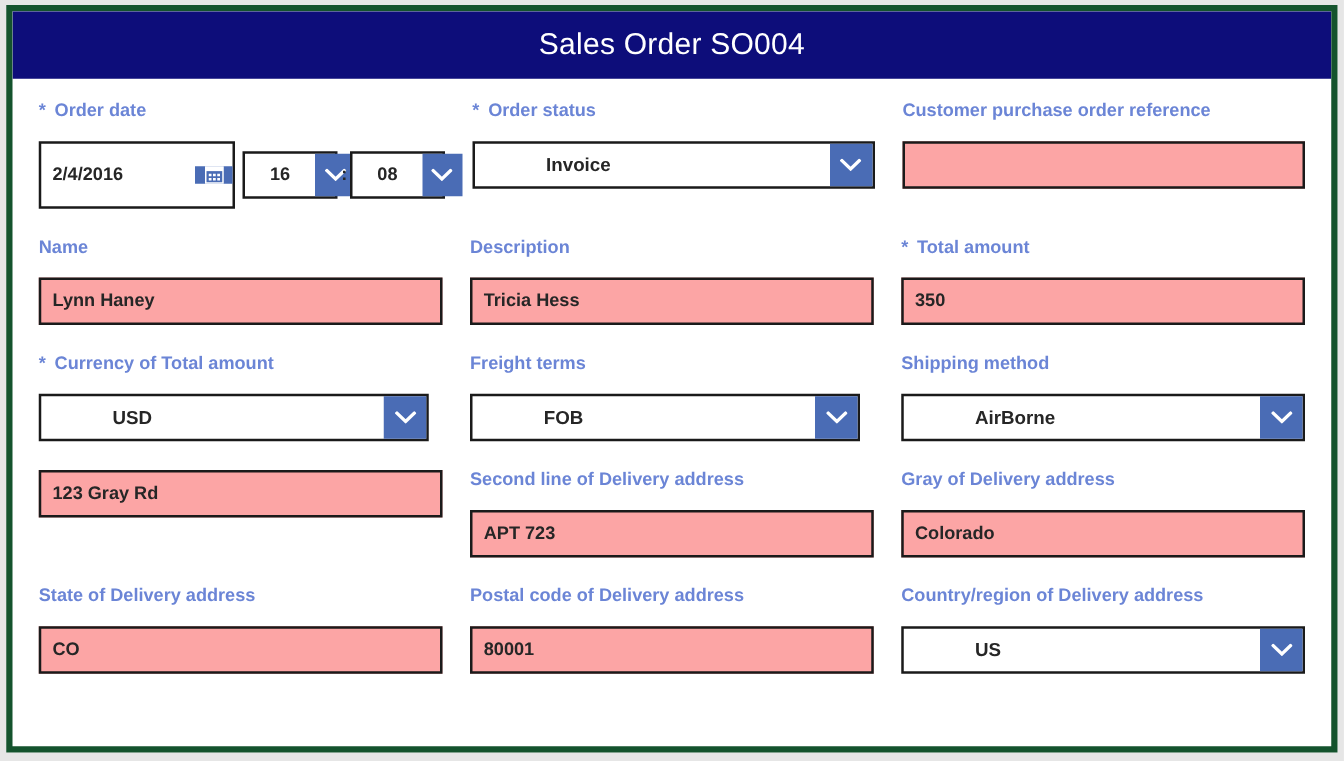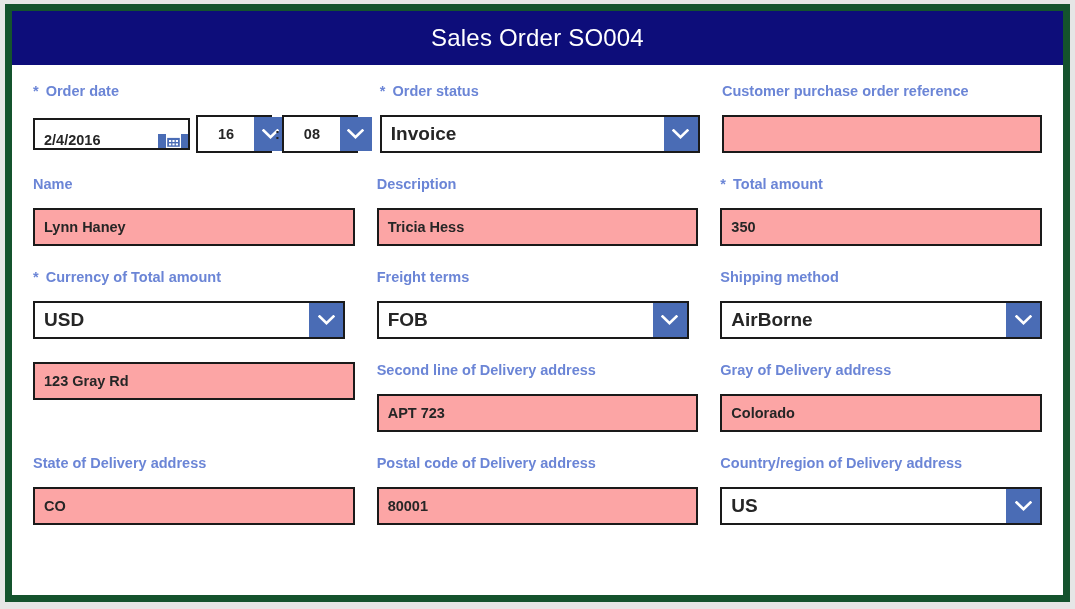--- a/index.html
+++ b/index.html
@@ -23,21 +23,21 @@
   }
 
   .card {
     position: absolute;
     left: 5px;
     top: 4px;
     width: 1065px;
     height: 598px;
     background: #ffffff;
     box-sizing: border-box;
-    border: 7px solid #14532d;
+    border: 5px solid #14532d;
     overflow: hidden;
   }
 
   .title-bar {
     height: 54px;
     background: #0d0d7a;
     display: flex;
     align-items: center;
     justify-content: center;
   }
@@ -101,24 +101,25 @@
     background: #ffffff;
     display: flex;
     align-items: stretch;
     width: 100%;
   }
   .combo .combo-value {
     flex: 1 1 auto;
     display: flex;
     align-items: center;
     padding: 5px 9px;
-    font-size: 19px;
+    font-size: 15px;
     color: #262626;
     overflow: hidden;
     white-space: nowrap;
+    margin-left: 48px;
   }
   .combo .combo-btn {
     flex: 0 0 auto;
     width: 34px;
     background: #4a6cb5;
     display: flex;
     align-items: center;
     justify-content: center;
   }
 
@@ -129,25 +130,25 @@
   }
 
   
   .datetime-group {
     display: flex;
     align-items: center;
   }
   .date-box {
     box-sizing: border-box;
     width: 157px;
-    height: 32px;
+    height: 54px;
     border: 2px solid #1a1a1a;
     background: #ffffff;
     display: flex;
-    align-items: flex-end;
+    align-items: center;
   }
   .date-box .date-value {
     flex: 1 1 auto;
     display: flex;
     align-items: center;
     padding: 0 9px;
     font-size: 14.5px;
     color: #262626;
   }
   .date-box .cal-btn {

